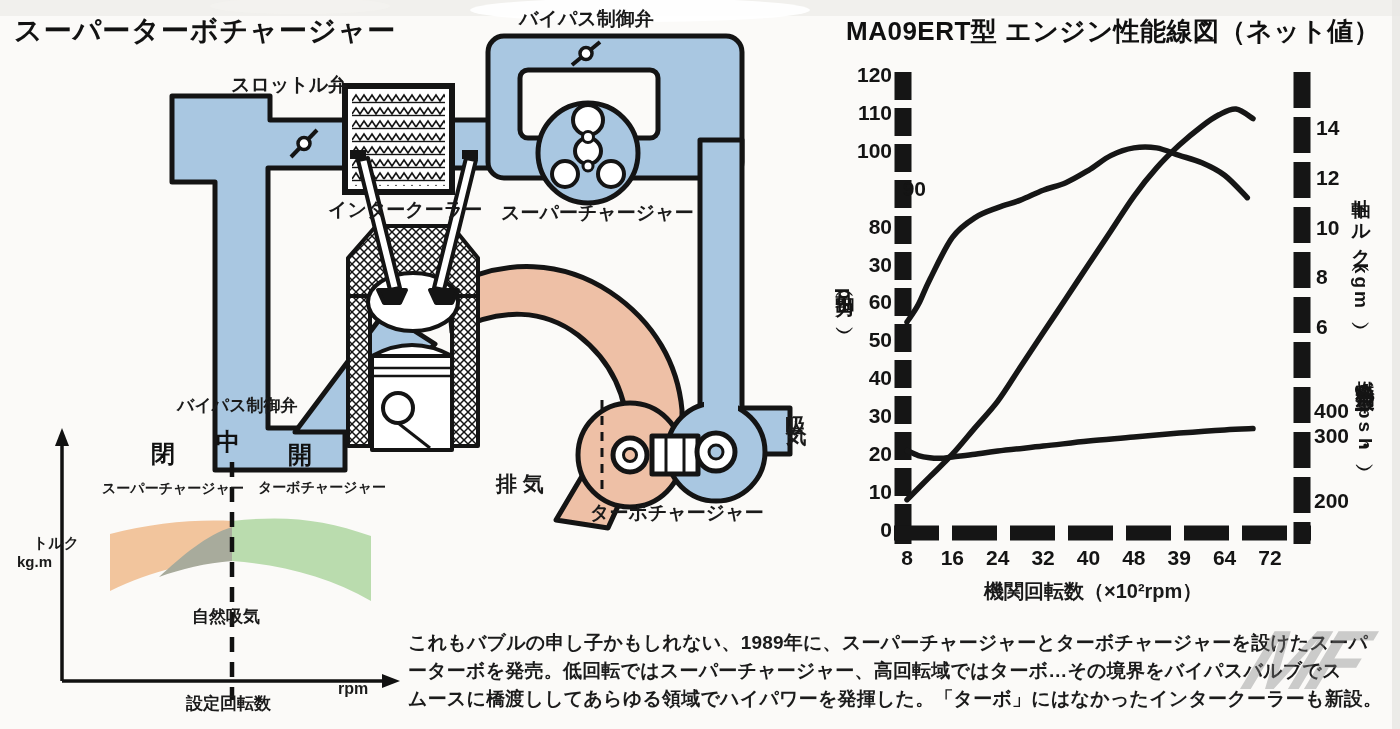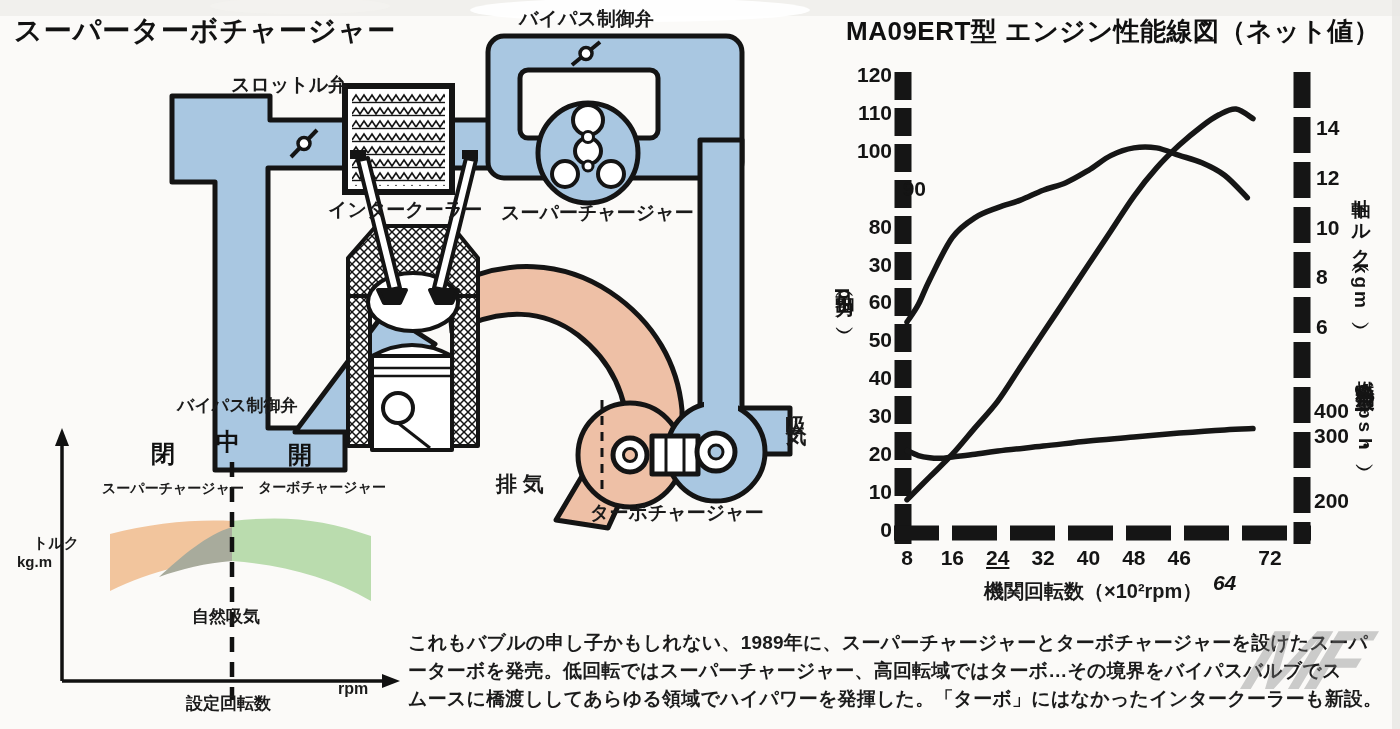--- a/index.html
+++ b/index.html
@@ -201,26 +201,26 @@
       <div class="tick tick-l" style="left: 848px; top: 252.581px;">30</div>
       <div class="tick tick-l" style="left: 848px; top: 290.498px;">60</div>
       <div class="tick tick-l" style="left: 848px; top: 328.415px;">50</div>
       <div class="tick tick-l" style="left: 848px; top: 366.332px;">40</div>
       <div class="tick tick-l" style="left: 848px; top: 404.249px;">30</div>
       <div class="tick tick-l" style="left: 848px; top: 442.166px;">20</div>
       <div class="tick tick-l" style="left: 848px; top: 480.083px;">10</div>
       <div class="tick tick-l" style="left: 848px; top: 518px;">0</div>
       <div class="tick tick-x" style="left: 885px; top: 546px;">8</div>
       <div class="tick tick-x" style="left: 930.376px; top: 546px;">16</div>
-      <div class="tick tick-x" style="left: 975.752px; top: 546px; text-decoration: underline;">24</div>
+      <div class="tick tick-x" style="left: 975.752px; top: 546px;">24</div>
       <div class="tick tick-x" style="left: 1021.13px; top: 546px;">32</div>
       <div class="tick tick-x" style="left: 1066.5px; top: 546px;">40</div>
       <div class="tick tick-x" style="left: 1111.88px; top: 546px;">48</div>
-      <div class="tick tick-x" style="left: 1157.26px; top: 546px;">46</div>
-      <div class="tick tick-x" style="left: 1202.63px; top: 571px; font-style: italic;">64</div>
+      <div class="tick tick-x" style="left: 1157.26px; top: 546px;">39</div>
+      <div class="tick tick-x" style="left: 1202.63px; top: 546px;">64</div>
       <div class="tick tick-x" style="left: 1248.01px; top: 546px;">72</div>
       <div class="tick " style="left: 1316px; top: 116px;">14</div>
       <div class="tick " style="left: 1316px; top: 165.75px;">12</div>
       <div class="tick " style="left: 1316px; top: 215.5px;">10</div>
       <div class="tick " style="left: 1316px; top: 265.25px;">8</div>
       <div class="tick " style="left: 1316px; top: 315px;">6</div>
       <div class="tick " style="left: 1314px; top: 399px;">400</div>
       <div class="tick " style="left: 1314px; top: 424px;">300</div>
       <div class="tick " style="left: 1314px; top: 489px;">200</div>
     </div>

